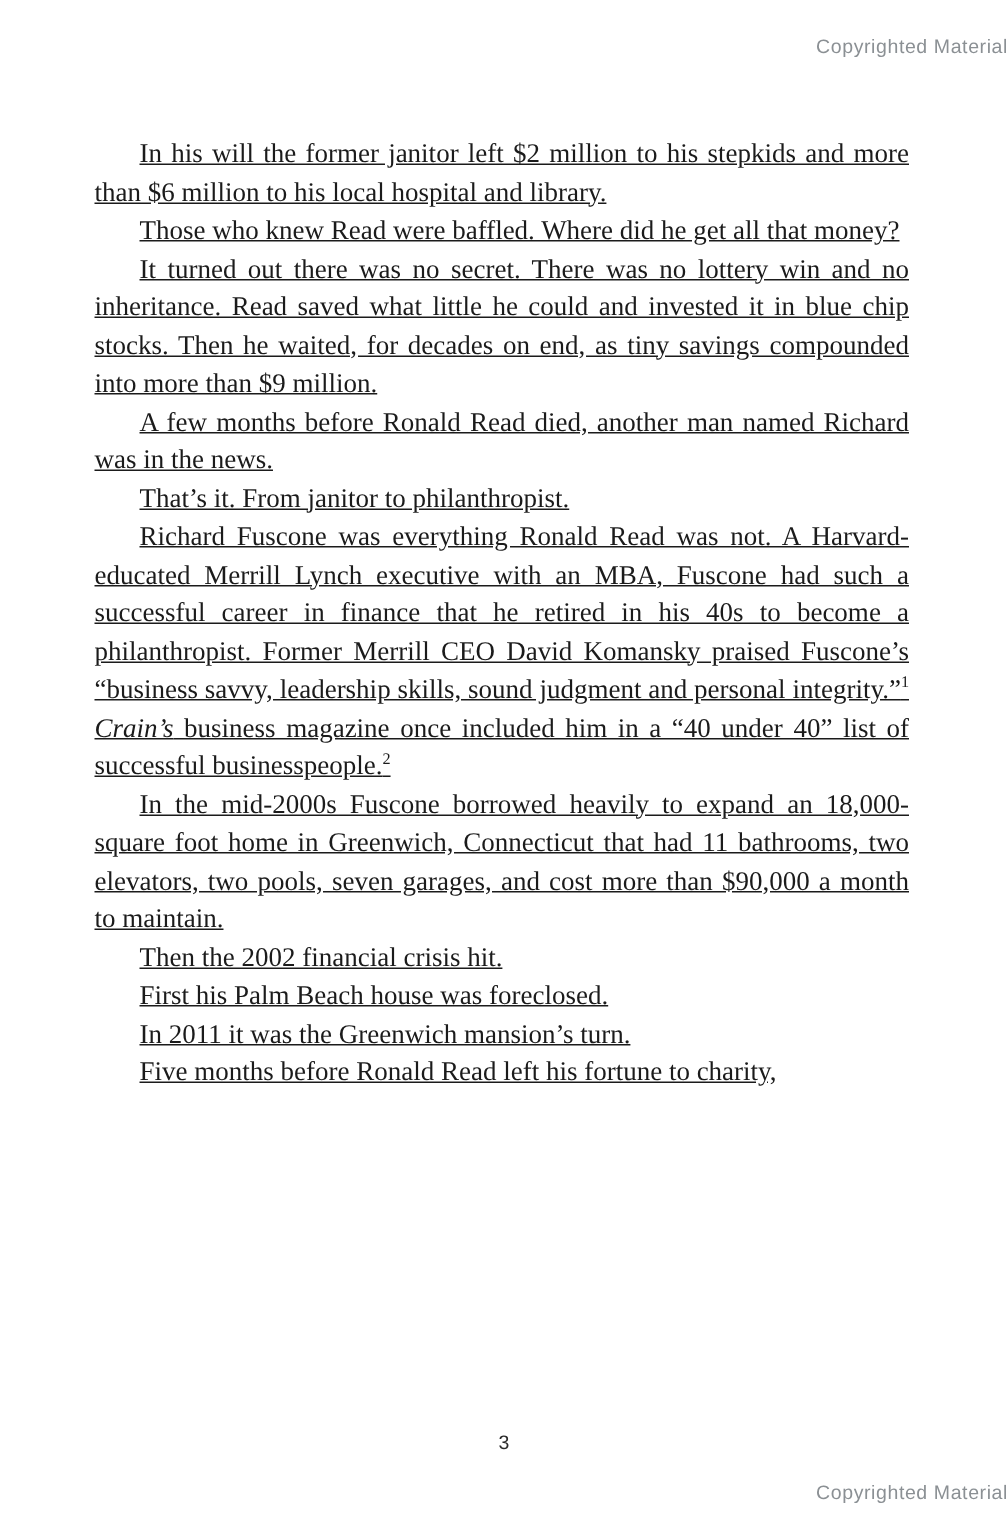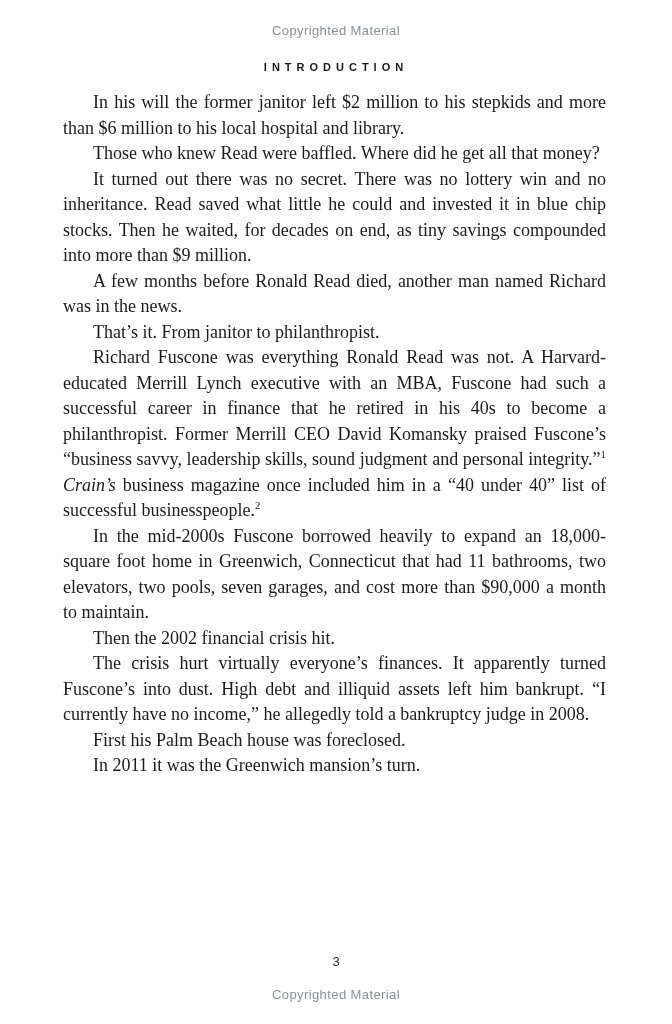--- a/index.html
+++ b/index.html
@@ -13,21 +13,21 @@
     height: 1024px;
     background: #ffffff;
     overflow: hidden;
     font-family: "Liberation Serif", "DejaVu Serif", serif;
   }
   .copyright-top,
   .copyright-bottom {
     position: absolute;
     left: 0;
     width: 100%;
-    text-align: center;
+    text-align: right;
     font-family: "Liberation Sans", "DejaVu Sans", sans-serif;
     font-size: 13px;
     font-weight: 400;
     letter-spacing: 0.4px;
     color: #8b9094;
   }
   .copyright-top { top: 23px; }
   .copyright-bottom { top: 987px; }
   .section-heading {
     position: absolute;
@@ -48,20 +48,21 @@
     width: 543px;
     font-size: 18px;
     line-height: 25.5px;
     color: #1b1b1b;
     text-align: justify;
   }
   .para {
     margin: 0;
     padding: 0;
     text-indent: 30px;
+    text-decoration: underline;
   }
   .para em {
     font-style: italic;
     margin-top: 14px;
   }
   .para sup {
     font-size: 0.6em;
     line-height: 0;
     vertical-align: super;
   }
@@ -75,32 +76,31 @@
     font-size: 13px;
     color: #2b2b2b;
   }
 </style>
 </head>
 <body>
 
 <div class="page">
   <div class="copyright-top">Copyrighted Material</div>
 
-  <div class="section-heading">INTRODUCTION</div>
 
   <div class="body-text">
       <p class="para"><span>In his will the former janitor left $2 million to his stepkids and more than $6 million to his local hospital and library.</span></p>
       <p class="para"><span>Those who knew Read were baffled. Where did he get all that money?</span></p>
       <p class="para"><span>It turned out there was no secret. There was no lottery win and no inheritance. Read saved what little he could and invested it in blue chip stocks. Then he waited, for decades on end, as tiny savings compounded into more than $9 million.</span></p>
       <p class="para"><span>A few months before Ronald Read died, another man named Richard was in the news.</span></p>
       <p class="para"><span>That’s it. From janitor to philanthropist.</span></p>
       <p class="para"><span>Richard Fuscone was everything Ronald Read was not. A Harvard-educated Merrill Lynch executive with an MBA, Fuscone had such a successful career in finance that he retired in his 40s to become a philanthropist. Former Merrill CEO David Komansky praised Fuscone’s “business savvy, leadership skills, sound judgment and personal integrity.”</span><sup>1</sup><span> </span><em>Crain’s</em><span> business magazine once included him in a “40 under 40” list of successful businesspeople.</span><sup>2</sup></p>
       <p class="para"><span>In the mid-2000s Fuscone borrowed heavily to expand an 18,000-square foot home in Greenwich, Connecticut that had 11 bathrooms, two elevators, two pools, seven garages, and cost more than $90,000 a month to maintain.</span></p>
       <p class="para"><span>Then the 2002 financial crisis hit.</span></p>
-      <p class="para"><span>The crisis hurt virtually everyone’s finances. It apparently turned Fuscone’s into dust. High debt and illiquid assets left him bankrupt. “I currently have no income,” he allegedly told a bankruptcy judge in 2008.</span></p>
       <p class="para"><span>First his Palm Beach house was foreclosed.</span></p>
       <p class="para"><span>In 2011 it was the Greenwich mansion’s turn.</span></p>
+      <p class="para"><span>Five months before Ronald Read left his fortune to charity,</span></p>
     </div>
 
   <div class="page-number">3</div>
 
   <div class="copyright-bottom">Copyrighted Material</div>
 </div>
 
 </body></html>

